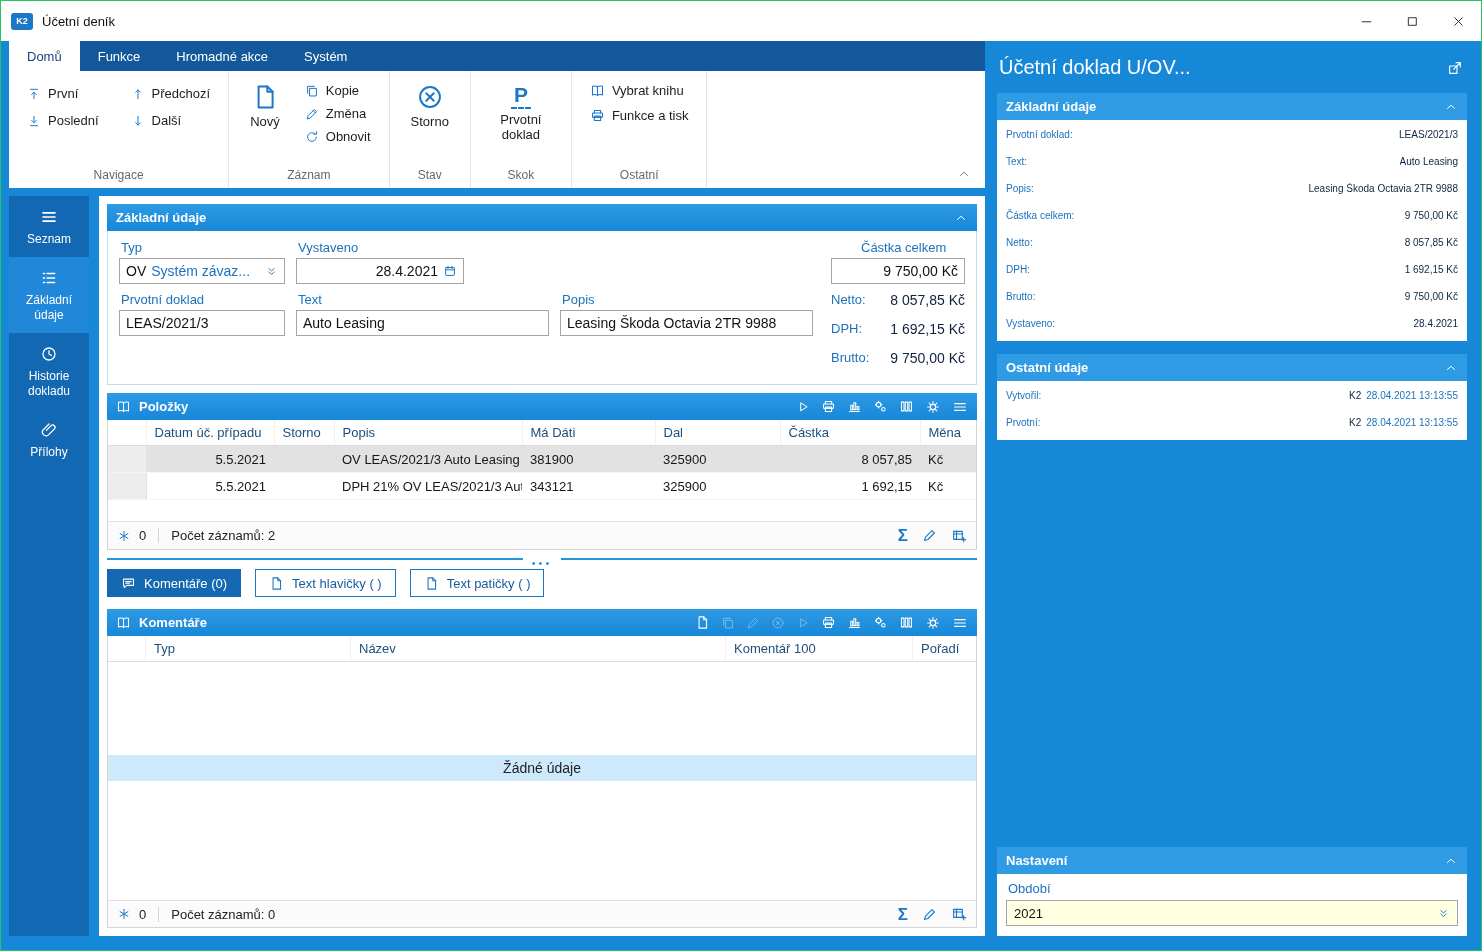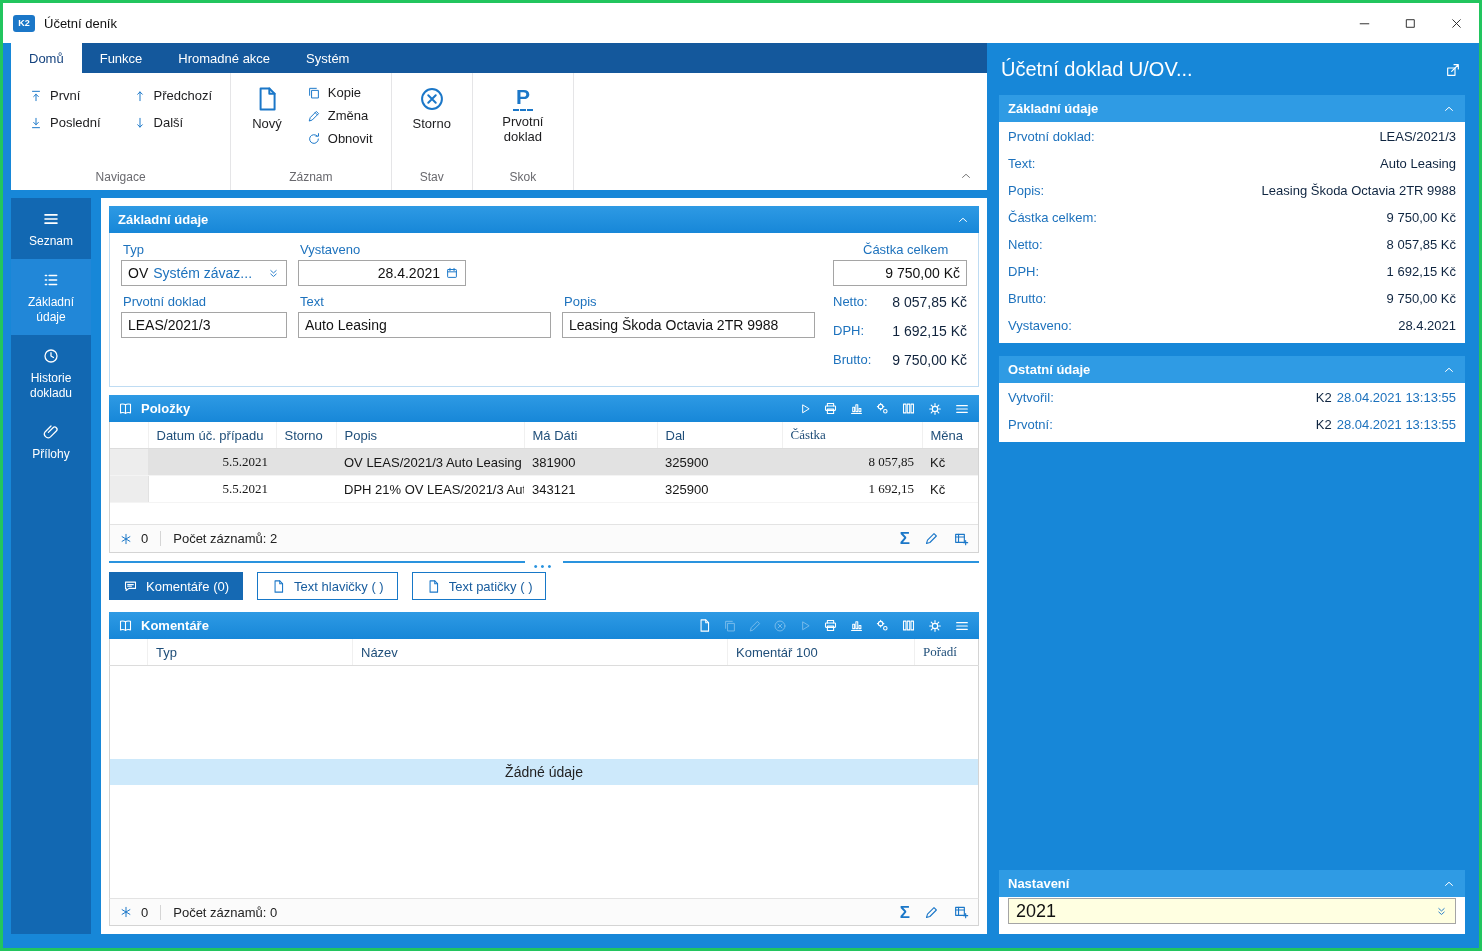--- a/index.html
+++ b/index.html
@@ -4,21 +4,21 @@
 <style>
   * { margin:0; padding:0; box-sizing:border-box; }
   html,body { width:1482px; height:951px; }
   body { font-family:"Liberation Sans", sans-serif; font-size:13px; color:#1d1d1f; background:#fff; overflow:hidden; }
 
   svg.icon { fill:none; stroke-width:1.7; stroke-linecap:round; stroke-linejoin:round; display:block; }
   .sw { stroke:#fff; } .sb { stroke:#1b77c8; }.ic13{width:13px;height:13px}.ic14{width:14px;height:14px}
   .ic15{width:15px;height:15px}.ic16{width:16px;height:16px}.ic18{width:18px;height:18px}.ic28{width:28px;height:28px}
   .faded { opacity:.38; }
 
-  .window { width:1482px; height:951px; border:3px solid #22c55e; display:flex; flex-direction:column; overflow:hidden; background:#a16207; }
+  .window { width:1482px; height:951px; border:1px solid #22c55e; display:flex; flex-direction:column; overflow:hidden; background:#a16207; }
 
   
   .titlebar { flex:0 0 40px; display:flex; align-items:center; background:#fff; padding-left:10px; }
   .app-logo { width:22px; height:17px; background:#1b77c8; border-radius:3px; color:#fff; font-size:9px; font-weight:bold; display:flex; align-items:center; justify-content:center; margin-right:9px; }
   .win-title { font-size:13px; color:#111; }
   .win-controls { margin-left:auto; display:flex; height:100%; }
   .win-btn { width:46px; height:100%; display:flex; align-items:center; justify-content:center; }
 
   
   .app { flex:1; background:#1787d8; display:flex; padding:0 8px 14px 8px; min-height:0; }
@@ -68,21 +68,21 @@
   .sumval { color:#10233c; }
 
   
   .grid-sec { border:1px solid #d4d4d4; border-top:none; }
   table.grid { width:100%; border-collapse:collapse; table-layout:fixed; }
   .grid th { font-weight:normal; color:#1f4e79; text-align:left; padding:5px 8px; border-bottom:1px solid #dcdcdc; border-right:1px solid #f0f0f0; font-size:13px; height:25px; background:#fff; overflow:hidden; white-space:nowrap; }
   .grid td { padding:4px 8px; font-size:13px; color:#161616; height:27px; overflow:hidden; white-space:nowrap; }
   .grid .tr-sel td { background:#e2e2e2; }
   .grid td.selcell { background:#ededed; border-right:1px solid #e2e2e2; }
   .tr-r td { border-bottom:1px solid #f4f4f4; }
-  .tar { text-align:right;font-family:Liberation Serif, serif; }
+  .tar { text-align:right; }
   .grid-filler { height:21px; background:#fff; }
 
   .statusbar { height:28px; flex:0 0 28px; background:#fbfbfb; border-top:1px solid #e3e3e3; display:flex; align-items:center; padding:0 9px; gap:8px; font-size:13px; color:#222; }
   .vsep { width:1px; height:15px; background:#d5d5d5; margin:0 4px; }
   .sbr { margin-left:auto; display:flex; align-items:center; gap:14px; }
   .sigma { color:#1b77c8; font-size:17px; font-weight:bold; line-height:1; }
 
   
   .splitter { height:15px; position:relative; display:flex; align-items:center; justify-content:center; margin-top:3px; cursor:row-resize; }
   .splitter:before { content:""; position:absolute; top:5px; left:0; right:0; height:2px; background:#2a93de; }
@@ -94,29 +94,29 @@
   .comments { flex:1; display:flex; flex-direction:column; min-height:0; }
   .cm-body { flex:1; border:1px solid #d4d4d4; border-top:none; border-bottom:none; background:#fff; min-height:0; overflow:hidden; }
   .empty-band { margin-top:93px; height:26px; background:#cde9fb; display:flex; align-items:center; justify-content:center; color:#222; font-size:14px; }
 
   
   .rpanel { flex:1; display:flex; flex-direction:column; padding:12px 6px 0 12px; min-height:0; }
   .rp-titlerow { display:flex; align-items:center; color:#fff; margin:3px 4px 14px 2px; gap:8px; }
   .rp-title { font-size:20px; flex:1; white-space:nowrap; overflow:hidden; }
   .rp-hdr { height:27px; background:#2f9be4; display:flex; align-items:center; padding:0 9px; color:#fff; font-weight:bold; font-size:13px; gap:8px; }
   .rp-body { background:#fff; padding:1px 9px 4px; }
-  .rp-row { height:27px; display:flex; align-items:center; justify-content:space-between; gap:16px; font-size:13px; }
+  .rp-row { height:27px; display:flex; align-items:center; justify-content:space-between; gap:16px; font-size:10px; }
   .rp-label { color:#1d72bd; white-space:nowrap; }
   .rp-val { color:#0f2540; text-align:right; white-space:nowrap; overflow:hidden; }
   .rp-user { color:#0f2540; }
   .rp-date { color:#1d72bd; margin-left:5px; }
   .rp-gap { height:13px; flex:0 0 13px; }
   .rp-flex { flex:1; }
   .obdobi-label { color:#1d72bd; padding:6px 2px 4px; }
-  .obdobi-box { height:26px; border:1px solid #a5a5a5; background:#ffffe1; display:flex; align-items:center; padding:0 7px; color:#121212; font-size:18px; }
+  .obdobi-box { height:26px; border:1px solid #a5a5a5; background:#ffffe1; display:flex; align-items:center; padding:0 7px; color:#121212; font-size:13px; }
 </style>
 </head>
 <body>
 
 <div class="window">
 
   <div class="titlebar">
     <div class="app-logo">K2</div>
     <div class="win-title">Účetní deník</div>
     <div class="win-controls">
@@ -235,20 +235,42 @@
         <div class="rgroup">
           <div class="rg-body">
             <div class="bigbtn" style="max-width:76px;">
               <span class="p-glyph">P</span>
               <span>Prvotní doklad</span>
             </div>
           </div>
           <div class="rg-label">Skok</div>
         </div>
 
+        <div class="rgroup">
+          <div class="rg-body">
+            <div style="display:flex;flex-direction:column;gap:4px;">
+              <div class="smallbtn">
+                <svg class="icon ic15 sb" viewBox="0 0 24 24">
+                    <path d="M12 6c-2-1.4-5-1.5-8-.8V19c3-.7 6-.6 8 .8 2-1.4 5-1.5 8-.8V5.2c-3-.7-6-.6-8 .8z"></path>
+                    <path d="M12 6v13.8"></path>
+                  </svg>
+                <span>Vybrat knihu</span>
+              </div>
+              <div class="smallbtn">
+                <svg class="icon ic15 sb" viewBox="0 0 24 24">
+                    <path d="M7 8V4h10v4"></path>
+                    <rect x="4" y="8" width="16" height="7" rx="1"></rect>
+                    <rect x="7" y="13" width="10" height="7"></rect>
+                  </svg>
+                <span>Funkce a tisk</span>
+              </div>
+            </div>
+          </div>
+          <div class="rg-label">Ostatní</div>
+        </div>
 
         <div class="ribbon-fill">
           <svg class="icon ic14" viewBox="0 0 24 24">
               <path d="M6 14.5L12 9l6 5.5" stroke="#777"></path>
             </svg>
         </div>
       </div>
 
       <div class="content-row">
 
@@ -675,20 +697,21 @@
 
       <div class="rp-hdr">
         <span>Nastavení</span>
         <div class="hdr-tools">
           <svg class="icon ic14 sw" viewBox="0 0 24 24">
               <path d="M6 14.5L12 9l6 5.5"></path>
             </svg>
         </div>
       </div>
       <div class="rp-body" style="padding-bottom:10px;">
+        <div class="obdobi-label">Období</div>
         <div class="obdobi-box">
           <span>2021</span>
           <svg class="icon ic13 sb mla" viewBox="0 0 24 24">
               <path d="M7 6.5l5 4.5 5-4.5M7 13l5 4.5 5-4.5"></path>
             </svg>
         </div>
       </div>
 
     </div>
   </div>

